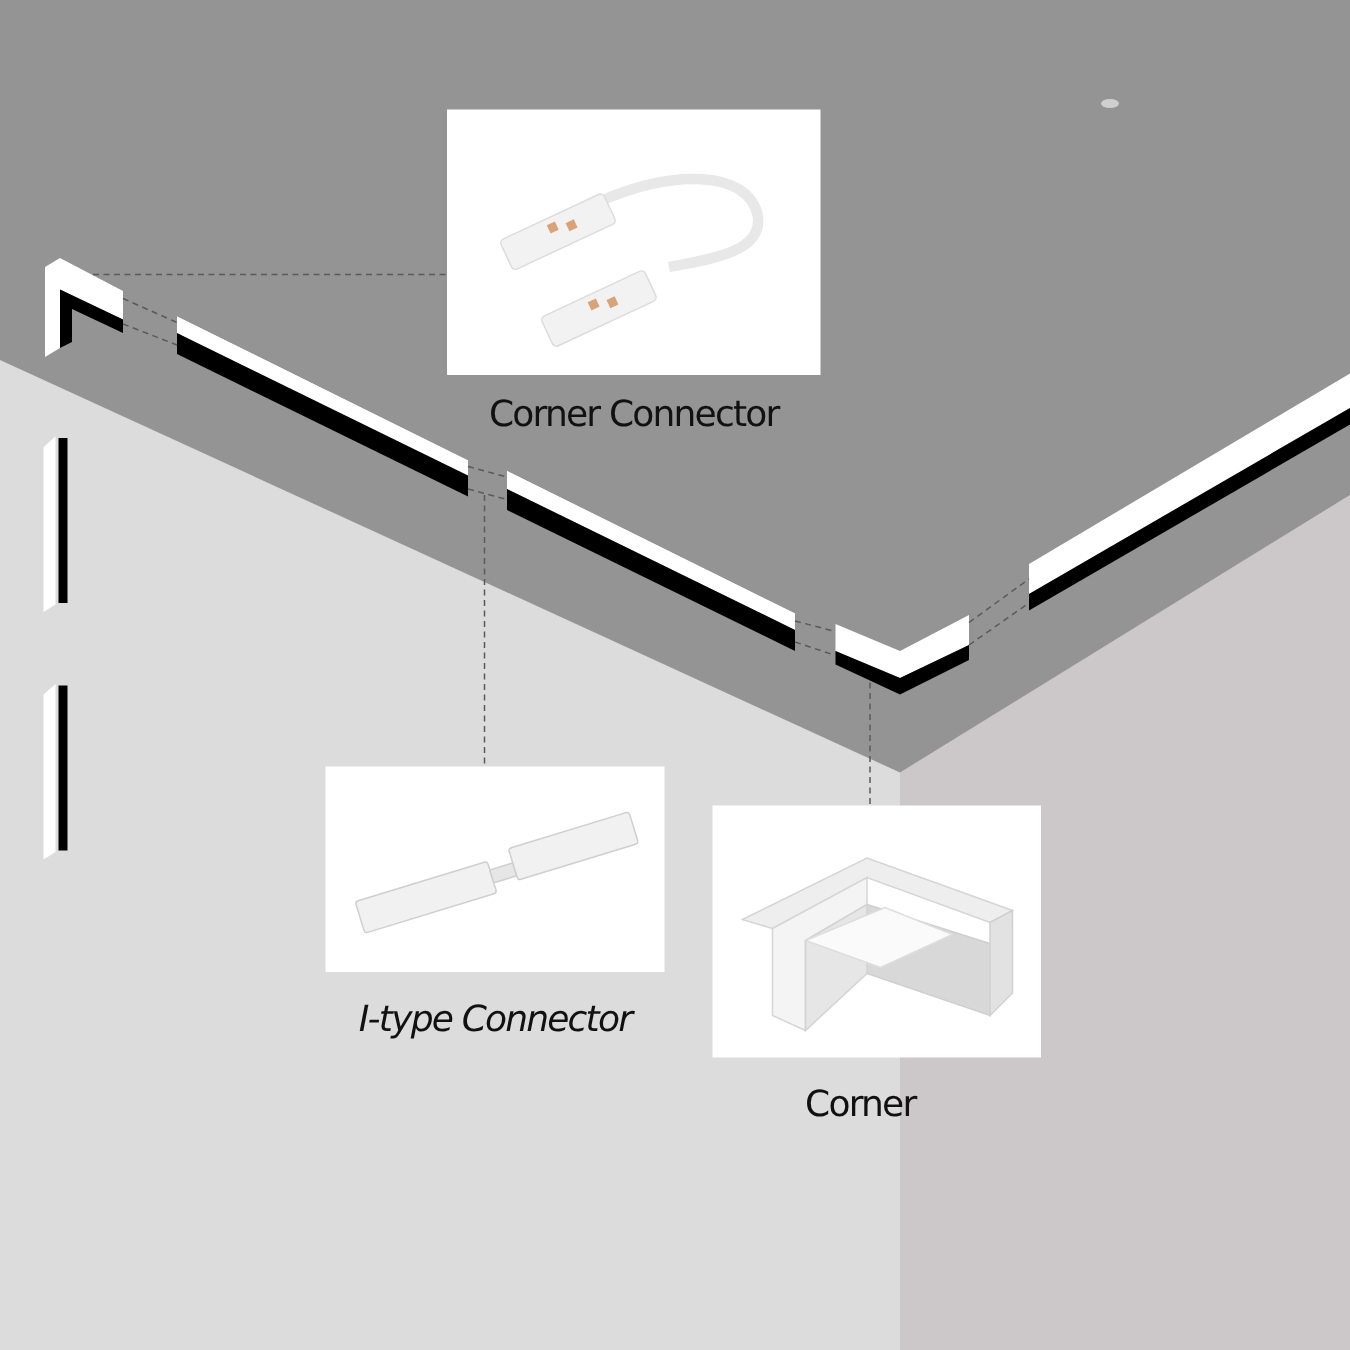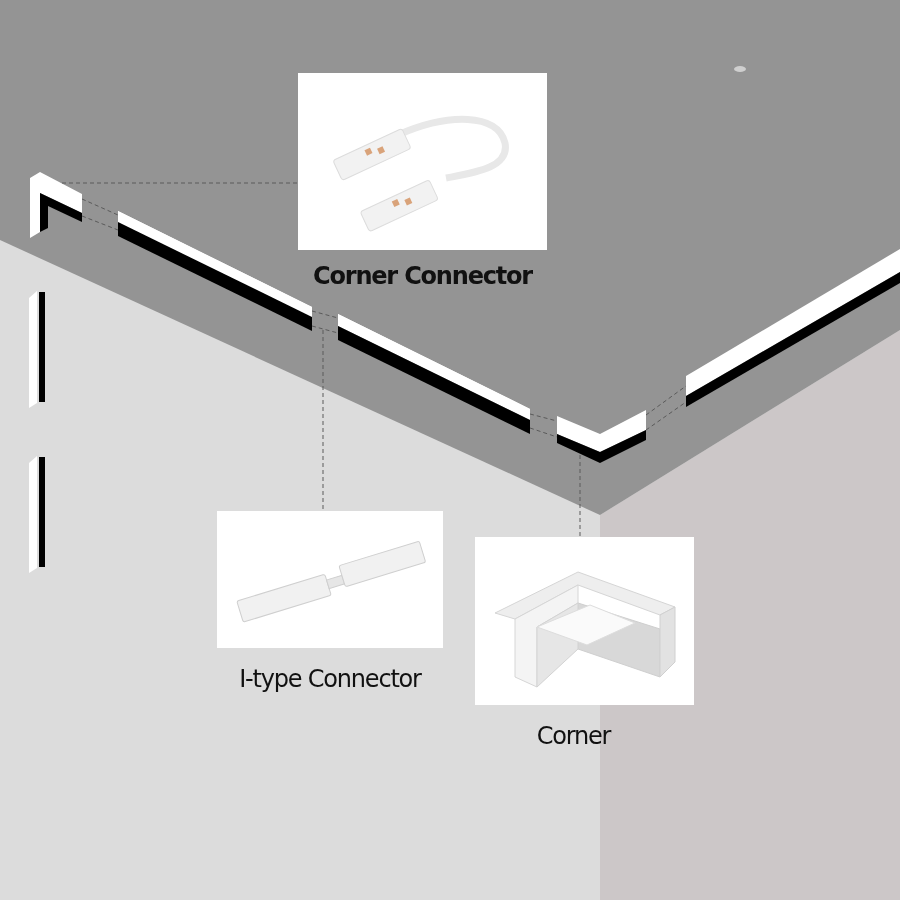--- a/index.html
+++ b/index.html
@@ -79,32 +79,32 @@
       <rect x="68" y="76" width="6" height="6" fill="#d9a37a"></rect>
       <rect x="80" y="80" width="6" height="6" fill="#d9a37a"></rect>
     </g>
     <g transform="rotate(-25 100 130)">
       <rect x="62" y="122" width="76" height="22" rx="3" fill="#f2f2f2" stroke="#dcdcdc"></rect>
       <rect x="95" y="126" width="6" height="6" fill="#d9a37a"></rect>
       <rect x="107" y="130" width="6" height="6" fill="#d9a37a"></rect>
     </g>
   </svg>
 </div>
-<div class="label" style="left:298px; top:262px; width:249px;font-weight:bold;">Corner Connector</div>
+<div class="label" style="left:298px; top:262px; width:249px;">Corner Connector</div>
 
 <div class="card" style="left:217px; top:511px; width:226px; height:137px;">
   <svg width="226" height="137" viewBox="0 0 226 137">
     <g transform="rotate(-17 113 70)">
       <rect x="18" y="62" width="92" height="22" rx="2" fill="#f1f1f1" stroke="#cfcfcf"></rect>
       <rect x="110" y="68" width="16" height="9" fill="#e6e6e6" stroke="#cfcfcf"></rect>
       <rect x="126" y="58" width="84" height="22" rx="2" fill="#f1f1f1" stroke="#cfcfcf"></rect>
     </g>
   </svg>
 </div>
-<div class="label" style="left:217px; top:665px; width:226px;">I-type Connector</div>
+<div class="label" style="left:217px; top:665px; width:226px;font-style:italic;">I-type Connector</div>
 
 <div class="card" style="left:475px; top:537px; width:219px; height:168px;">
   <svg width="219" height="168" viewBox="0 0 219 168">
     <polygon points="20,76 103,35 200,70 185,78 103,48 40,82" fill="#eeeeee" stroke="#d5d5d5"></polygon>
     <polygon points="40,82 103,48 103,66 62,90 62,150 40,140" fill="#f4f4f4" stroke="#d6d6d6"></polygon>
     <polygon points="103,66 185,92 185,140 103,112" fill="#d8d8d8" stroke="#cfcfcf"></polygon>
     <polygon points="62,90 103,66 103,112 62,150" fill="#e6e6e6" stroke="#d3d3d3"></polygon>
     <polygon points="62,90 115,68 160,86 112,108" fill="#fafafa" stroke="#dddddd"></polygon>
     <polygon points="185,78 200,70 200,125 185,140" fill="#e2e2e2" stroke="#d0d0d0"></polygon>
   </svg>

